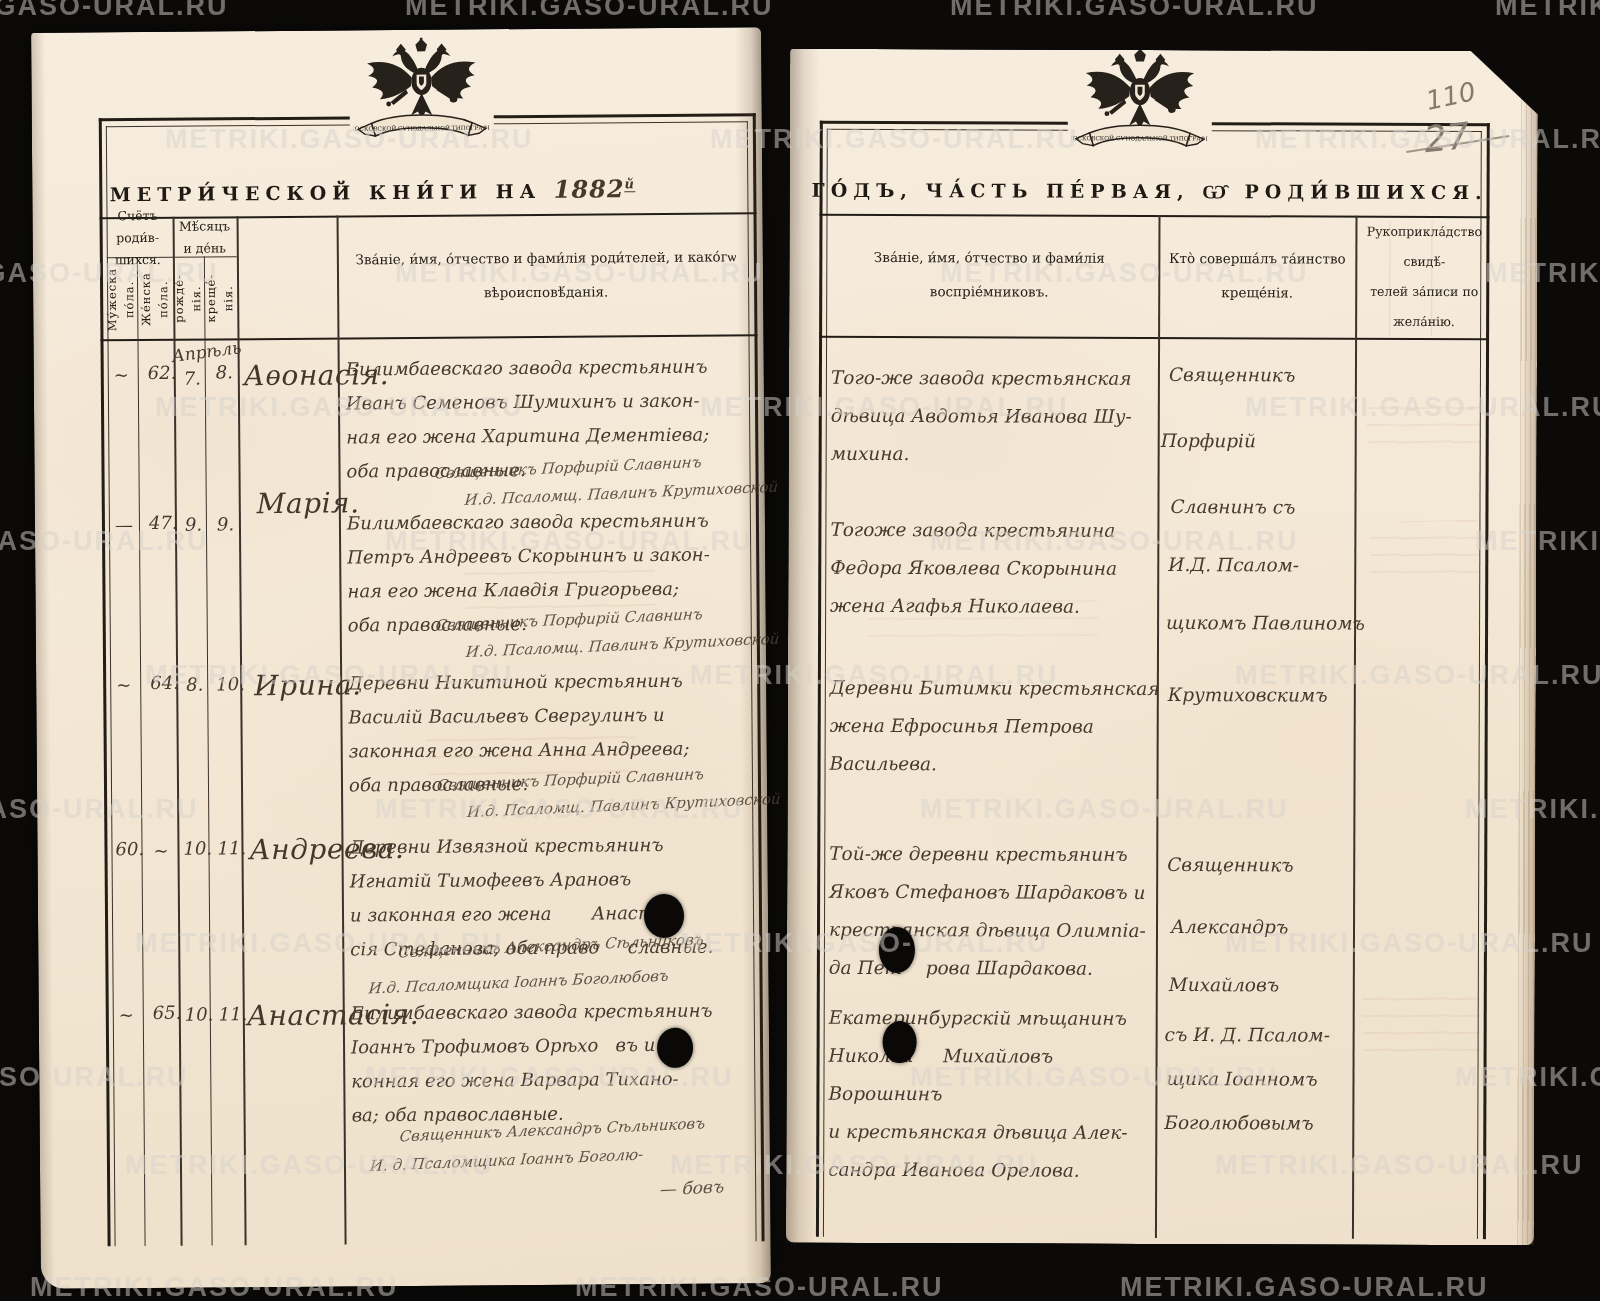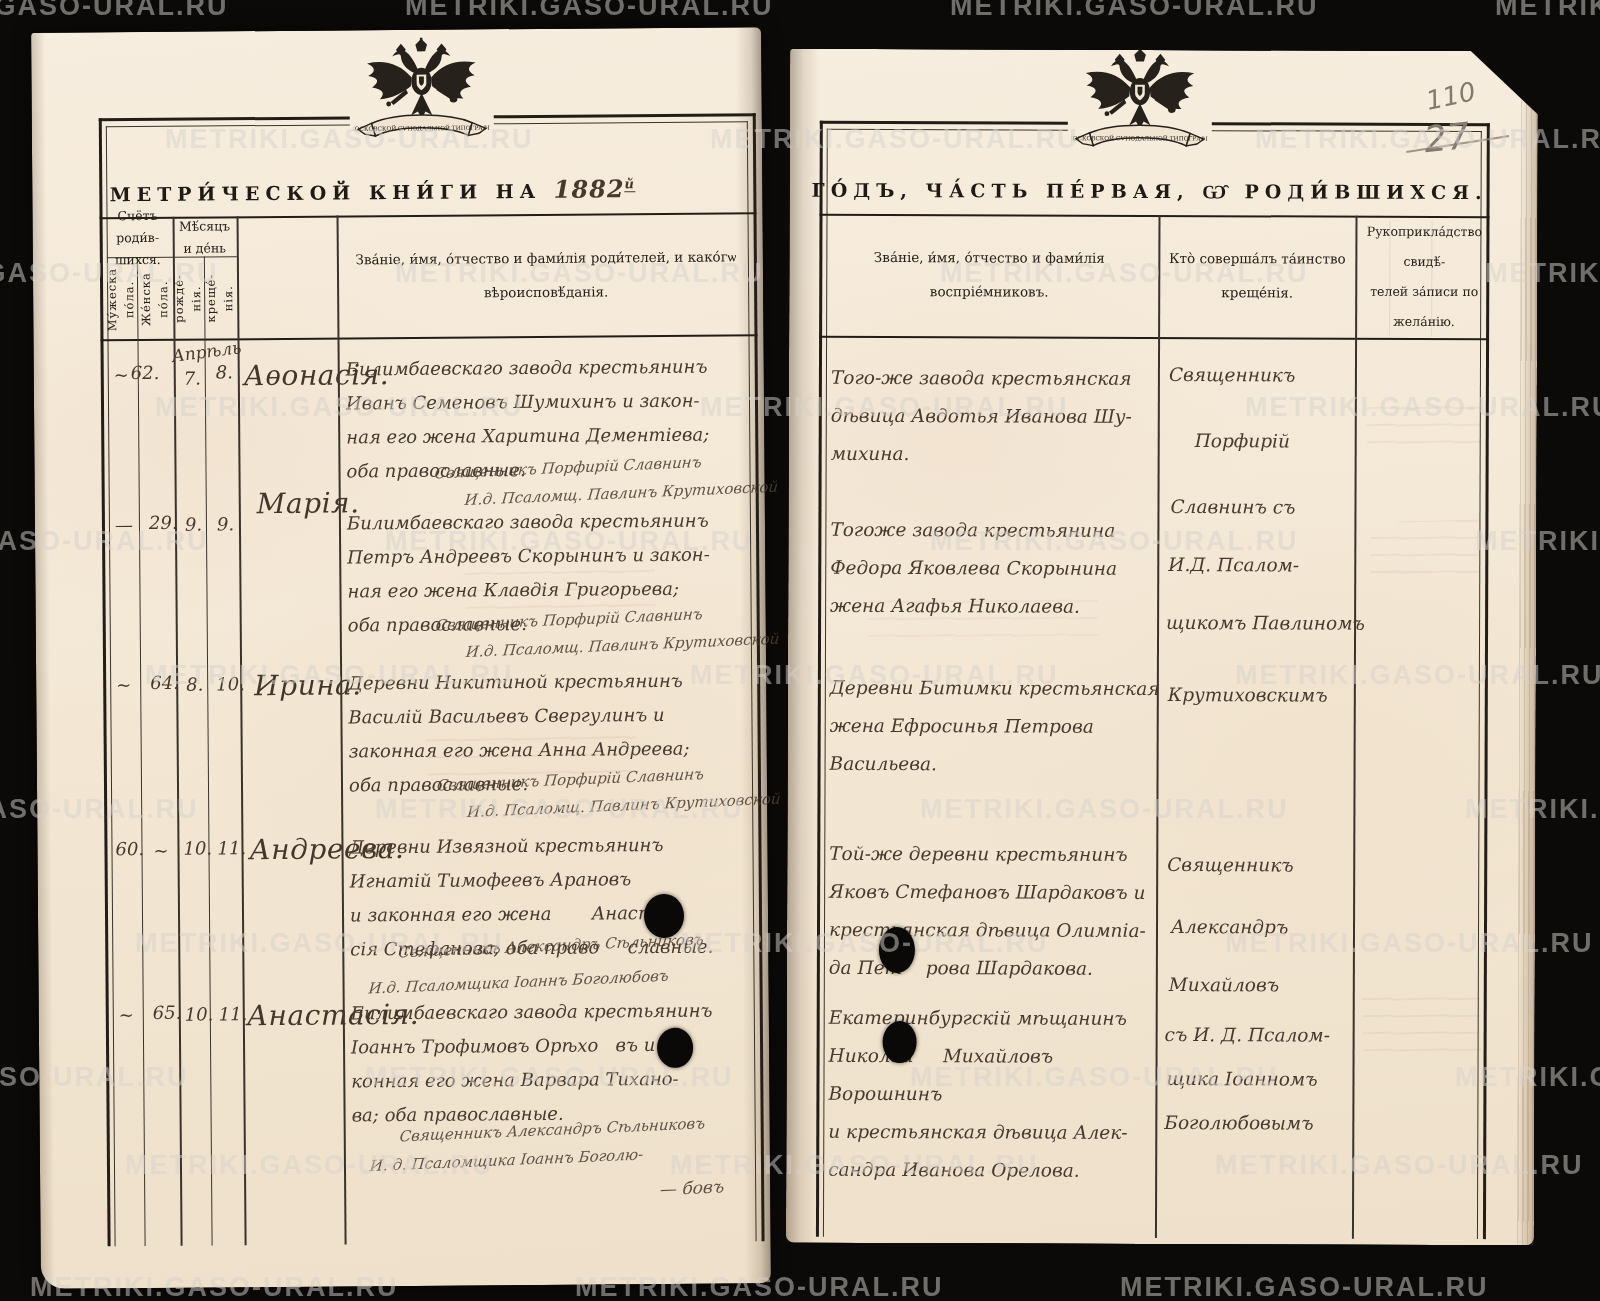--- a/index.html
+++ b/index.html
@@ -126,35 +126,35 @@
 нія.</div>
     <div class="vtext" style="left:173px;top:228px;width:28px;height:78px">креще́-
 нія.</div>
     <div class="hdr big" style="left:310px;top:187px;width:406px;height:120px">Зва́ніе, и́мя, о́тчество и фами́лія роди́телей, и како́гѡ
 вѣроисповѣ́данія.</div>
 
     <div class="month" style="left:138px;top:310px">Апрѣль</div>
 
     <div>
       <div class="num" style="left:80px;top:332px">~</div>
-      <div class="num" style="left:97px;top:330px">62.</div>
+      <div class="num" style="left:114px;top:330px">62.</div>
       <div class="num" style="left:150px;top:336px">7.</div>
       <div class="num" style="left:182px;top:330px">8.</div>
       <div class="name" style="left:210px;top:328px">Аѳонасія.</div>
       <div class="parents pre" style="left:312px;top:322px">Билимбаевскаго завода крестьянинъ
 Иванъ Семеновъ Шумихинъ и закон-
 ная его жена Харитина Дементіева;
 оба православные.</div>
       <div class="sig" style="left:400px;top:430px">Священникъ Порфирій Славнинъ</div>
       <div class="sig" style="left:430px;top:456px">И.д. Псаломщ. Павлинъ Крутиховской</div>
     </div>
 
     <div>
       <div class="num" style="left:80px;top:482px">—</div>
-      <div class="num" style="left:114px;top:480px">29.</div>
+      <div class="num" style="left:114px;top:480px">47.</div>
       <div class="num" style="left:150px;top:482px">9.</div>
       <div class="num" style="left:182px;top:482px">9.</div>
       <div class="name" style="left:222px;top:456px">Марія.</div>
       <div class="parents pre" style="left:312px;top:476px">Билимбаевскаго завода крестьянинъ
 Петръ Андреевъ Скорынинъ и закон-
 ная его жена Клавдія Григорьева;
 оба православные.</div>
       <div class="sig" style="left:400px;top:582px">Священникъ Порфирій Славнинъ</div>
       <div class="sig" style="left:430px;top:608px">И.д. Псаломщ. Павлинъ Крутиховской</div>
     </div>
@@ -271,21 +271,21 @@
     <div class="gp pre" style="left:42px;top:786px">Той-же деревни крестьянинъ
 Яковъ Стефановъ Шардаковъ и
 крестьянская дѣвица Олимпіа-
 да Пет    рова Шардакова.</div>
     <div class="gp pre" style="left:42px;top:950px">Екатеринбургскій мѣщанинъ
 Николай     Михайловъ Ворошнинъ
 и крестьянская дѣвица Алек-
 сандра Иванова Орелова.</div>
 
     <div class="pline" style="left:380px;top:314px">Священникъ</div>
-    <div class="pline" style="left:406px;top:380px">Порфирій</div>
+    <div class="pline" style="left:372px;top:380px">Порфирій</div>
     <div class="pline" style="left:382px;top:446px">Славнинъ съ</div>
     <div class="pline" style="left:380px;top:504px">И.Д. Псалом-</div>
     <div class="pline" style="left:378px;top:562px">щикомъ Павлиномъ</div>
     <div class="pline" style="left:380px;top:634px">Крутиховскимъ</div>
 
     <div class="pline" style="left:380px;top:804px">Священникъ</div>
     <div class="pline" style="left:384px;top:866px">Александръ</div>
     <div class="pline" style="left:382px;top:924px">Михайловъ</div>
     <div class="pline" style="left:378px;top:974px">съ И. Д. Псалом-</div>
     <div class="pline" style="left:380px;top:1018px">щика Іоанномъ</div>

